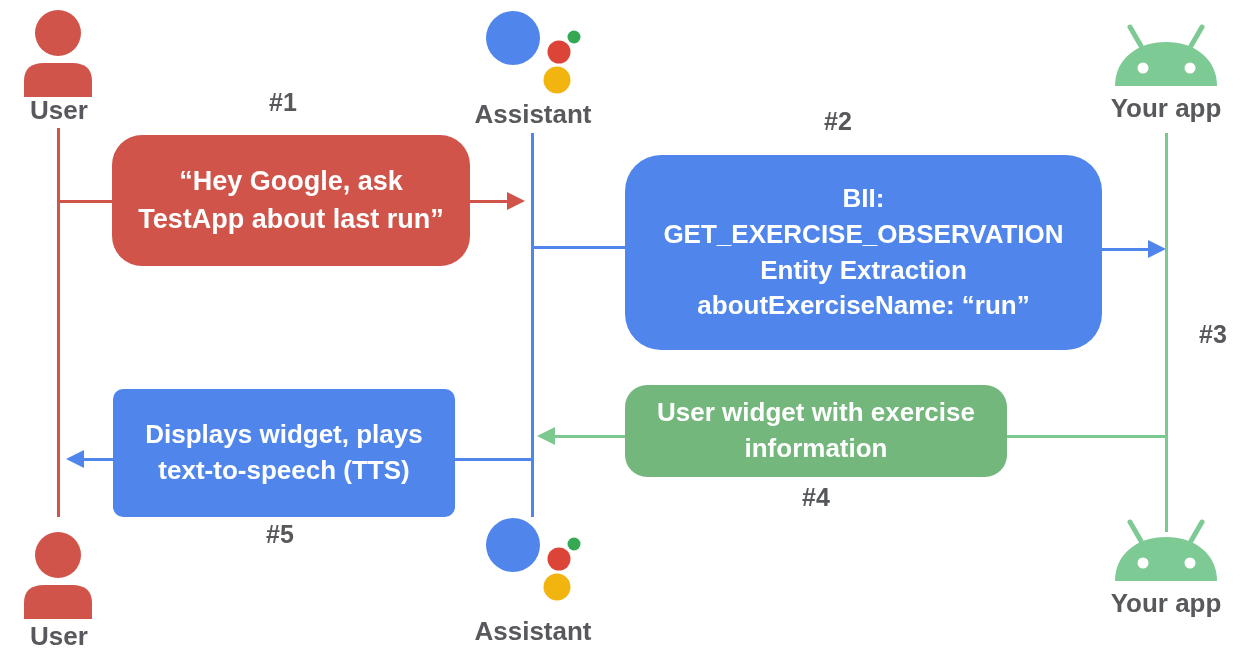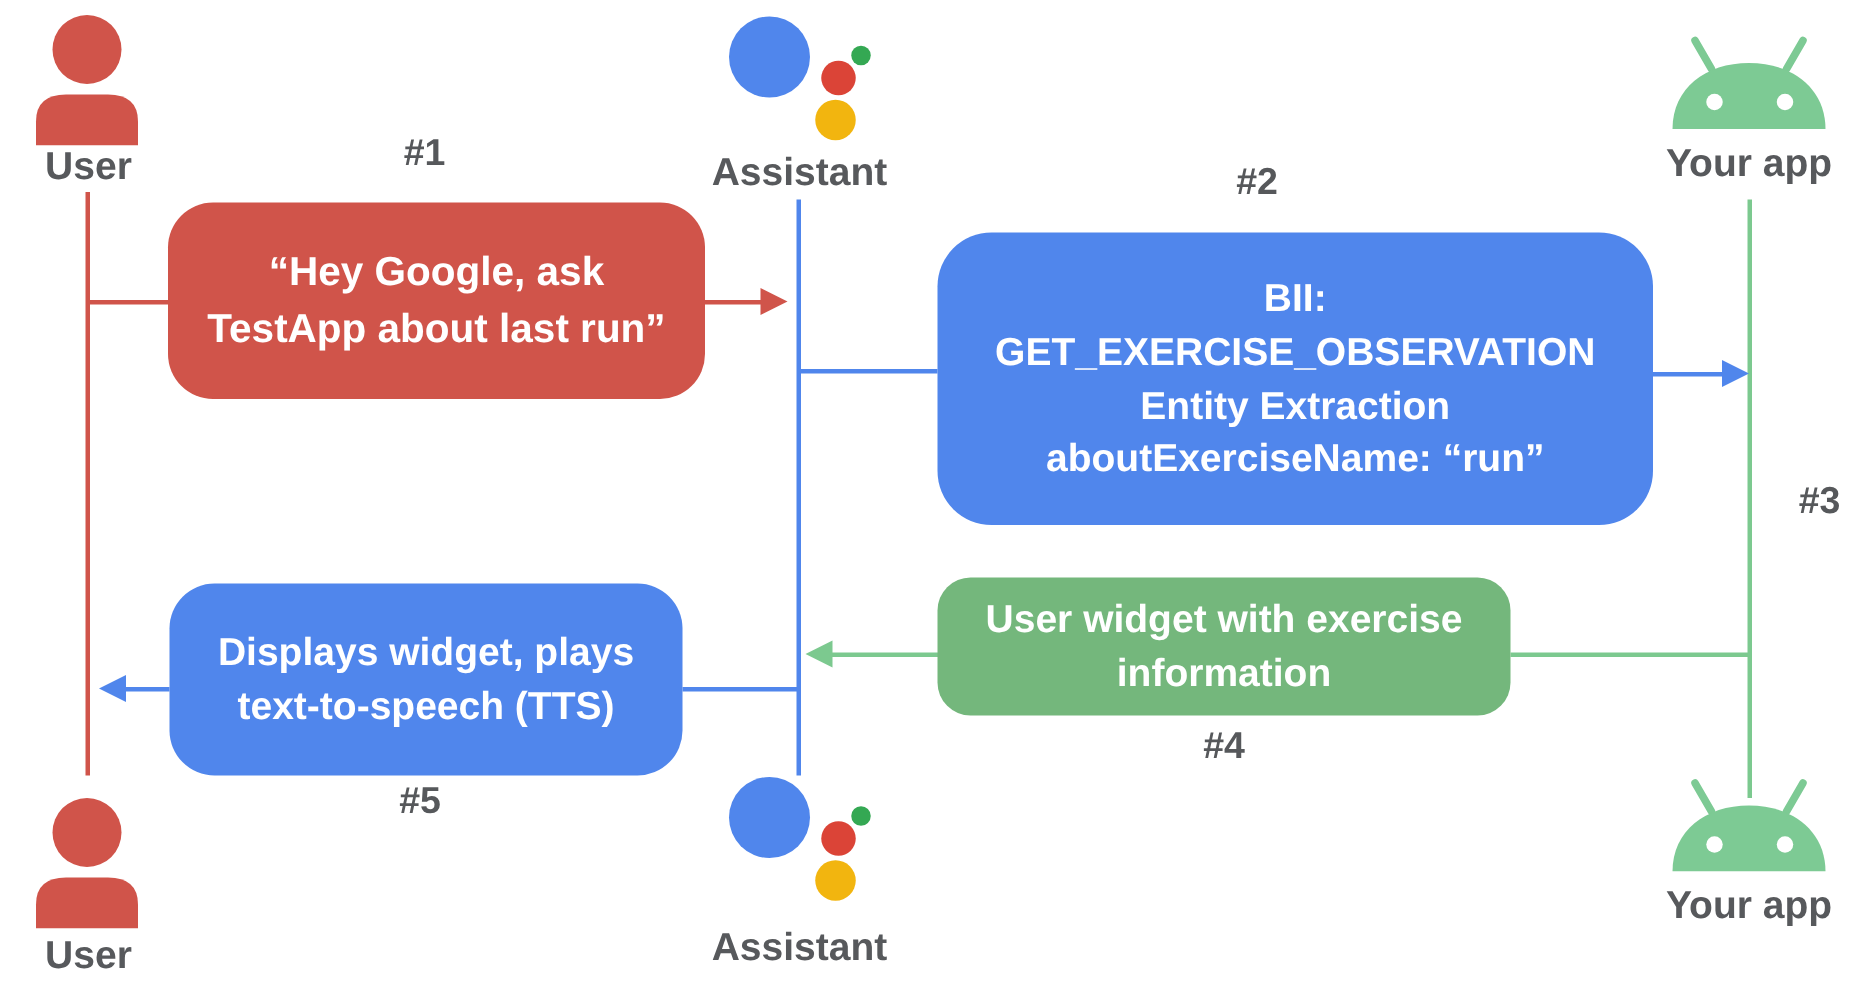--- a/index.html
+++ b/index.html
@@ -73,21 +73,21 @@
   <div class="arr left green-a" style="left:537px; top:427px;"></div>
   <div class="msg msg-green" style="left:625px; top:385px; width:382px; height:92px; border-radius:22px; font-size:26px;">
     <span>User widget with exercise
 information</span>
   </div>
   <div class="step-label" style="left:766px; top:483px; width:100px;">#4</div>
 
   <div class="hline blue-l" style="left:455px; top:458px; width:78px;"></div>
   <div class="hline blue-l" style="left:82px;  top:458px; width:31px;"></div>
   <div class="arr left blue-a" style="left:66px; top:450px;"></div>
-  <div class="msg msg-blue" style="left:113px; top:389px; width:342px; height:128px; border-radius:30px; font-size:26px;">
+  <div class="msg msg-blue" style="left:113px; top:389px; width:342px; height:128px; border-radius:10px; font-size:26px;">
     <span>Displays widget, plays
 text-to-speech (TTS)</span>
   </div>
   <div class="step-label" style="left:230px; top:520px; width:100px;">#5</div>
 
   <div class="abs" style="left:18px; top:10px;">
     <svg width="80" height="87" viewBox="0 0 80 87">
       <circle cx="40" cy="23" r="23" fill="#d0544a"></circle>
       <path d="M6 87 L6 71 Q6 53 26 53 L54 53 Q74 53 74 71 L74 87 Z" fill="#d0544a"></path>
     </svg>

